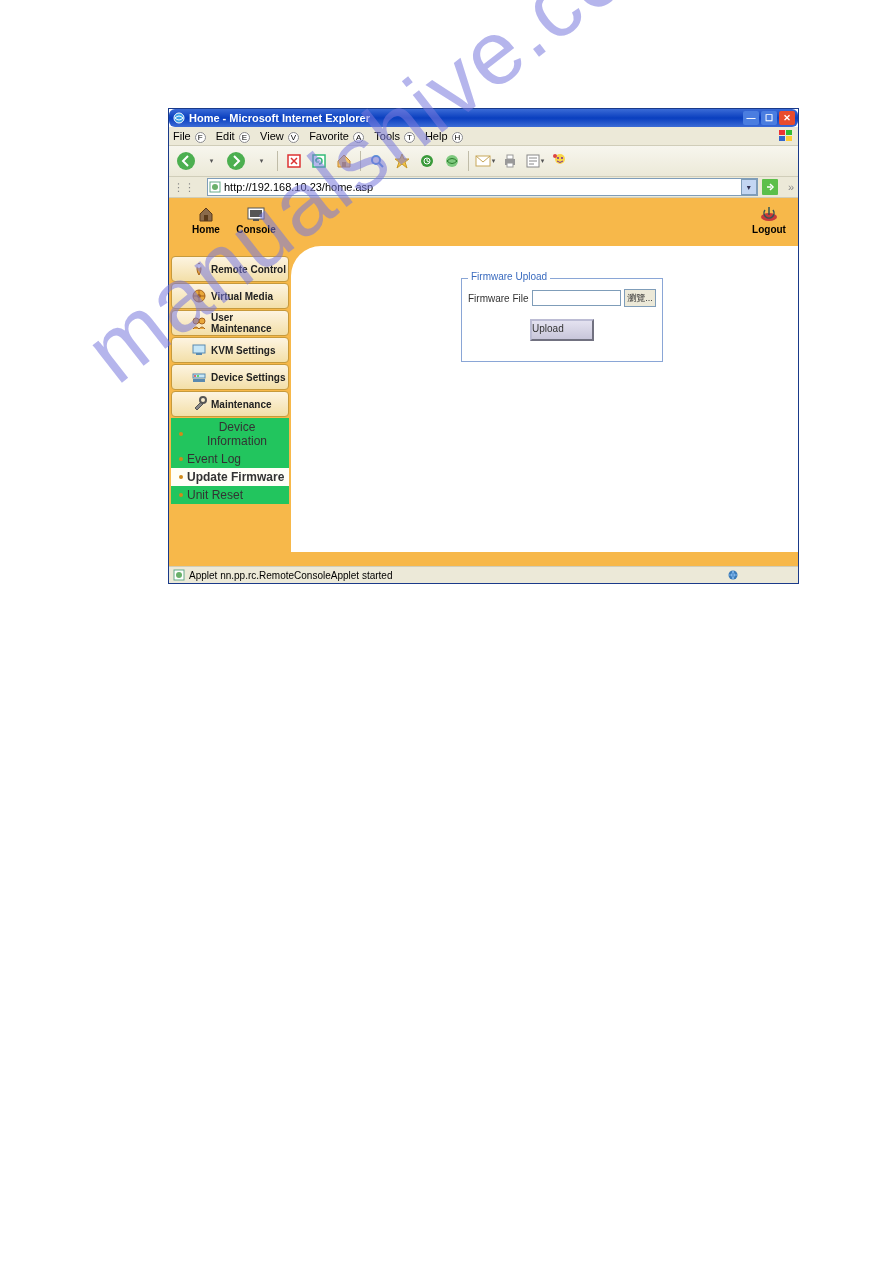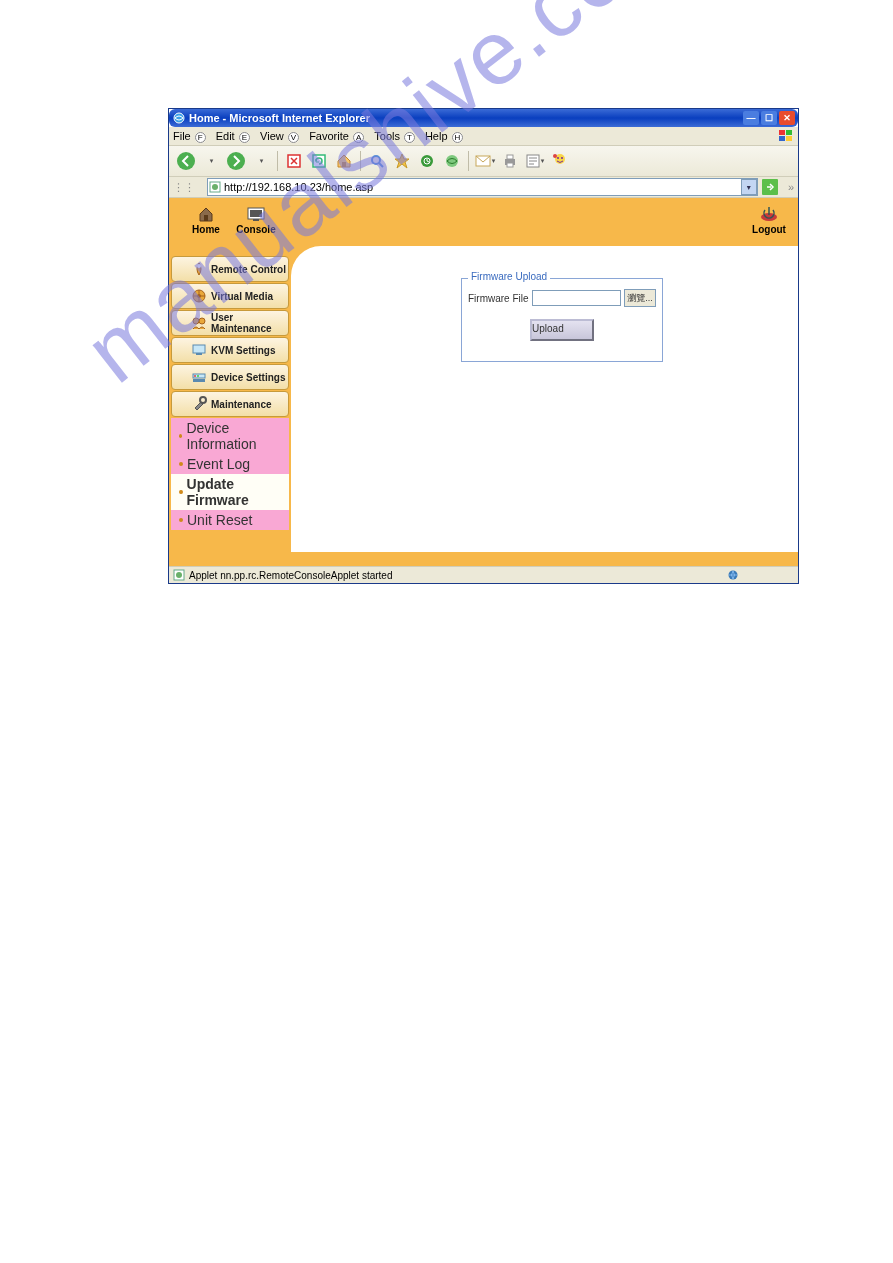--- a/index.html
+++ b/index.html
@@ -218,23 +218,24 @@
   .nav-group .ng-icon {
     width: 18px;
     height: 18px;
     margin-right: 3px;
     display: flex;
     align-items: center;
     justify-content: center;
     flex-shrink: 0;
   }
   .sub-items {
-    background: #f9a8d4;
-    font-size: 14px;
+    background: #22c55e;
+    font-size: 12px;
     color: #333;
+    text-align: center;
   }
   .sub-item {
     padding: 2px 2px 2px 8px;
     cursor: pointer;
     display:flex;
     align-items:center;
   }
   .sub-item.active {
     background: #fffef6;
     font-weight: bold;

